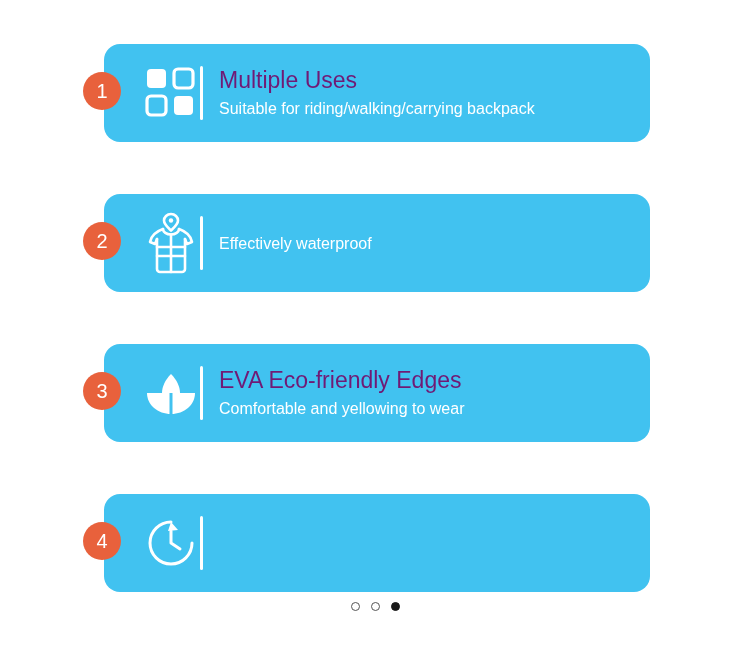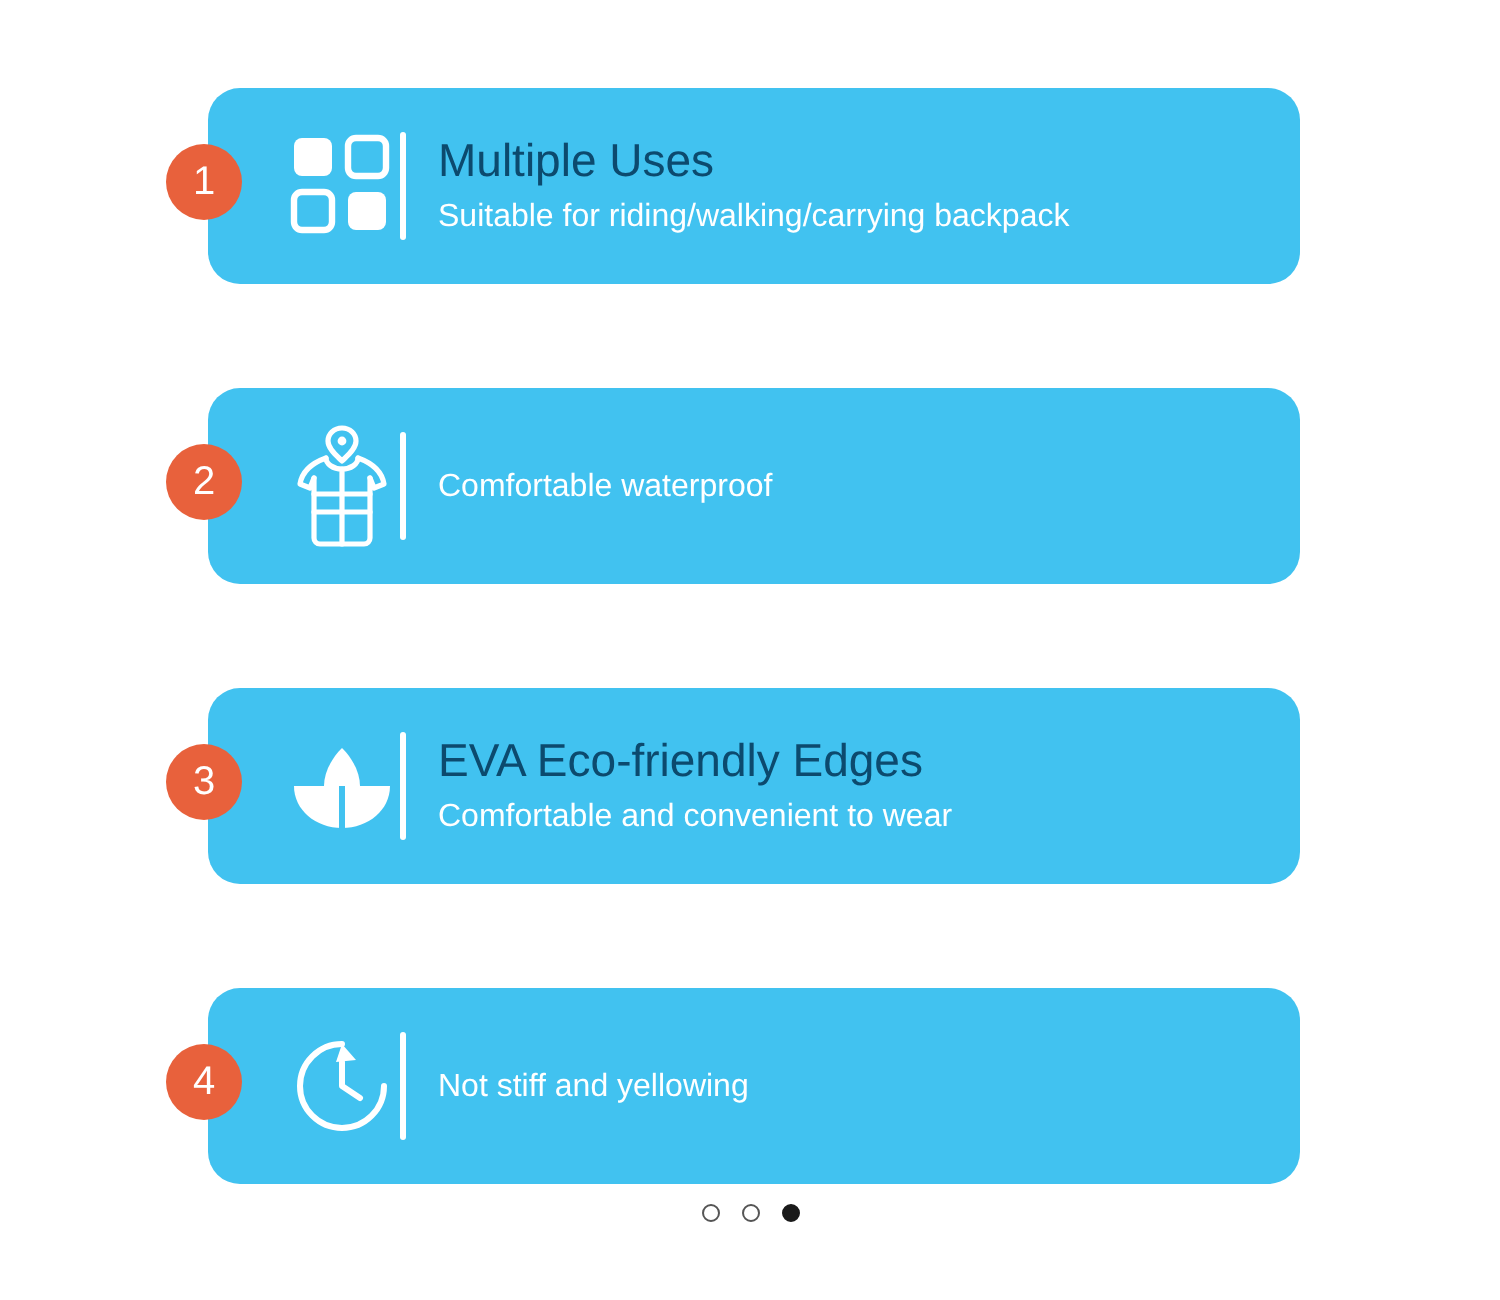--- a/index.html
+++ b/index.html
@@ -74,21 +74,21 @@
     background: #ffffff;
     border-radius: 2px;
     margin-right: 16px;
   }
   .text-box {
     display: flex;
     flex-direction: column;
     justify-content: center;
   }
   .title {
-    color: #0c4a6e;
+    color: #701a75;
     font-size: 23px;
     line-height: 29px;
     font-family: "Liberation Sans", sans-serif;
     white-space: nowrap;
   }
   .subtitle {
     color: #ffffff;
     font-size: 16px;
     line-height: 24px;
     font-family: "Liberation Sans", sans-serif;
@@ -154,57 +154,56 @@
             <path d="M20 18C13 20.5 8 25 7 31l5 2 2-5" fill="none"></path>
             <path d="M36 18c7 2.5 12 7 13 13l-5 2-2-5" fill="none"></path>
             <path d="M20 18c0 3 3.5 5.5 8 5.5S36 21 36 18" fill="none"></path>
             <path d="M14 28v30c0 1.6 1.3 3 3 3h22c1.7 0 3-1.4 3-3V28" fill="none"></path>
             <path d="M28 23.5V61" fill="none"></path>
             <path d="M14 36h28M14 45h28" fill="none"></path>
           </svg>
         </div>
         <div class="divider"></div>
         <div class="text-box">
-          <div class="subtitle">Comfortable waterproof</div>
+          <div class="subtitle">Effectively waterproof</div>
         </div>
       </div>
     </div>
 
     <div class="feature-row">
       <div class="badge">3</div>
       <div class="card">
         <div class="icon-box">
           <svg width="58" height="54" viewBox="0 0 58 54" fill="none">
             <path d="M29 8c-6 6-9 13-9 19h9V8z" fill="#ffffff"></path>
             <path d="M29 8c6 6 9 13 9 19h-9V8z" fill="#ffffff"></path>
             <path d="M5 27h48c0 12-10.8 21-24 21S5 39 5 27z" fill="#ffffff"></path>
             <path d="M29 27v21" stroke="#41c2f0" stroke-width="3" fill="none"></path>
           </svg>
         </div>
         <div class="divider"></div>
         <div class="text-box">
           <div class="title">EVA Eco-friendly Edges</div>
-          <div class="subtitle">Comfortable and convenient to wear</div>
+          <div class="subtitle">Comfortable and yellowing to wear</div>
         </div>
       </div>
     </div>
 
     <div class="feature-row">
       <div class="badge">4</div>
       <div class="card">
         <div class="icon-box">
           <svg width="54" height="54" viewBox="0 0 54 54" fill="none" stroke="#ffffff" stroke-width="3" stroke-linecap="round" stroke-linejoin="round">
             <path d="M27 6a21 21 0 1 0 21 21" fill="none"></path>
             <path d="M27 6l7 8-10 1z" fill="#ffffff" stroke="none"></path>
             <path d="M27 15v12l9 6" fill="none"></path>
           </svg>
         </div>
         <div class="divider"></div>
         <div class="text-box">
-          <div class="subtitle">Not stiff and yellowing</div>
         </div>
       </div>
     </div>
 
   </div>
 
   <div class="dots">
     <div class="dot"></div>
     <div class="dot"></div>
     <div class="dot active"></div>

